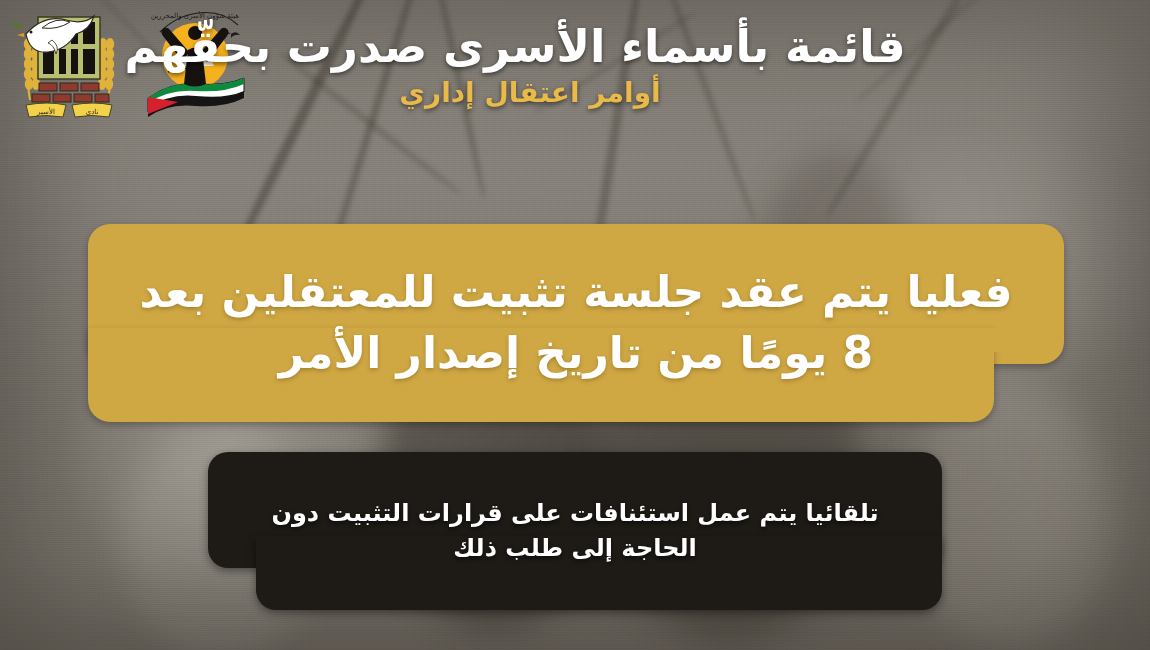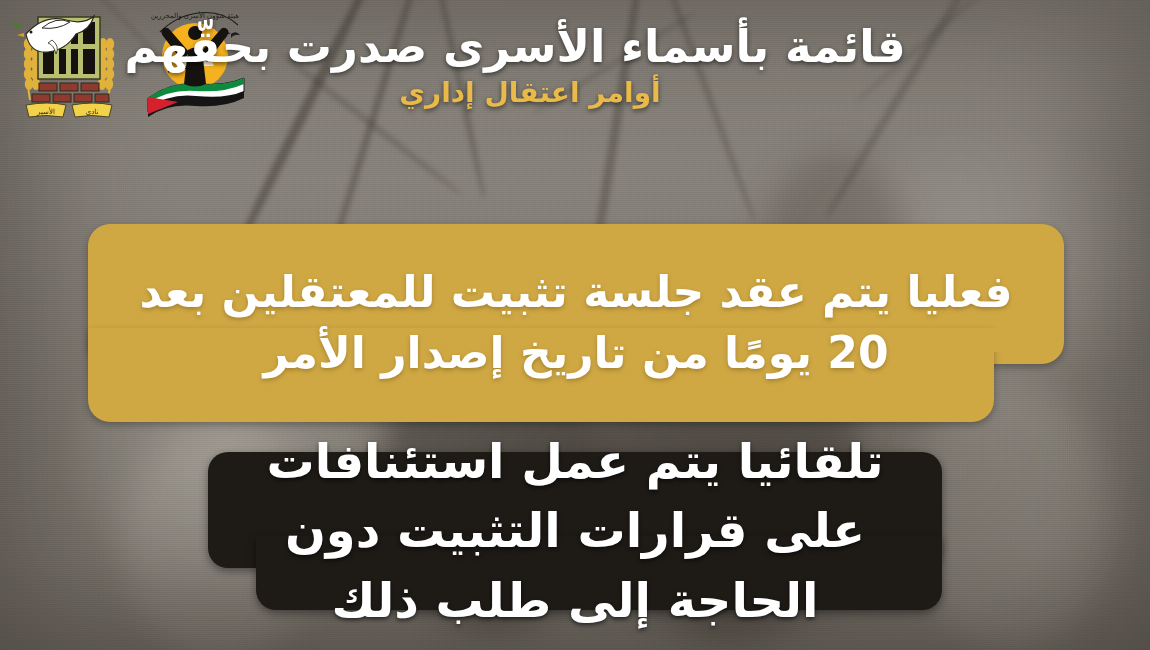--- a/index.html
+++ b/index.html
@@ -120,21 +120,21 @@
     box-shadow:0 3px 8px rgba(0,0,0,.42);
   }
   .box-dark .step{
     position:absolute;left:48px;top:84px;width:686px;height:74px;
     background:#1e1a16;border-radius:0 0 20px 20px;
     box-shadow:0 3px 8px rgba(0,0,0,.42);
   }
   .box-dark .text{
     position:absolute;left:0;top:0;width:734px;height:158px;
     display:flex;align-items:center;justify-content:center;
-    text-align:center;font-size:48px;font-weight:bold;line-height:1.45;
+    text-align:center;font-size:24px;font-weight:bold;line-height:1.45;
     padding:0 26px;box-sizing:border-box;
     text-shadow:0 2px 4px rgba(0,0,0,.6);
     z-index:3;
   }
 </style>
 </head>
 <body>
 
 <div class="poster">
 
@@ -254,21 +254,21 @@
     <div class="title-wrap">
       <div class="title-main">قائمة بأسماء الأسرى صدرت بحقّهم</div>
       <div class="title-sub">أوامر اعتقال إداري</div>
     </div>
   </div>
 
   <div class="box box-gold">
     <div class="body"></div>
     <div class="step"></div>
     <div class="notch"></div>
-    <div class="text">فعليا يتم عقد جلسة تثبيت للمعتقلين بعد 20 يومًا من تاريخ إصدار الأمر</div>
+    <div class="text">فعليا يتم عقد جلسة تثبيت للمعتقلين بعد 8 يومًا من تاريخ إصدار الأمر</div>
   </div>
 
   <div class="box box-dark">
     <div class="body"></div>
     <div class="step"></div>
     <div class="text">تلقائيا يتم عمل استئنافات على قرارات التثبيت دون الحاجة إلى طلب ذلك</div>
   </div>
 
 </div>
 

